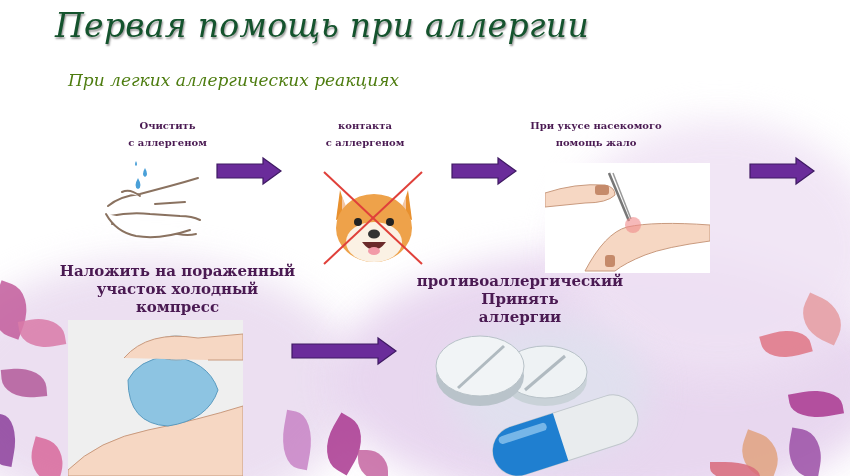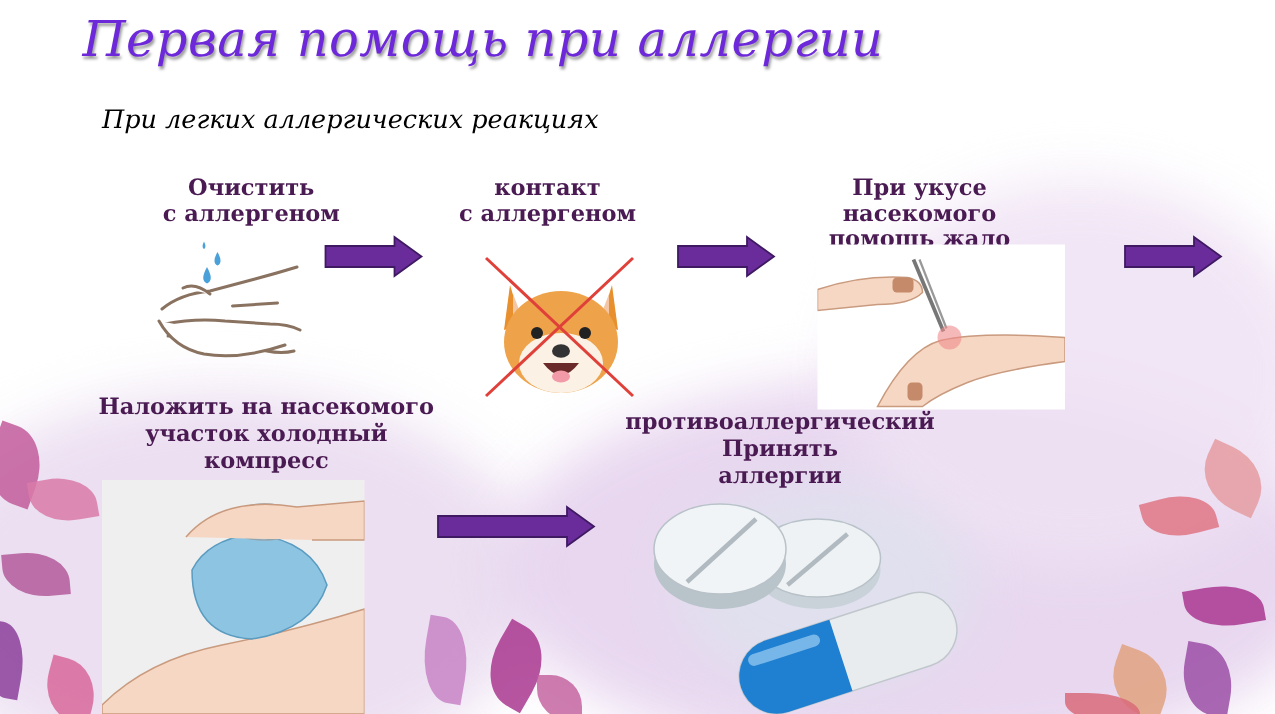--- a/index.html
+++ b/index.html
@@ -4,23 +4,23 @@
 <style>
   html, body { margin:0; padding:0; }
   body { width:850px; height:476px; overflow:hidden; position:relative; background:#fff; font-family:"DejaVu Serif", serif; }
   .bg-wash { position:absolute; inset:0; overflow:hidden; }
   .wash { position:absolute; border-radius:50%; filter:blur(18px); }
   .w1 { left:-60px; top:260px; width:420px; height:260px; background:#eadcf0; opacity:.9; }
   .w2 { left:330px; top:250px; width:560px; height:260px; background:#e6d3ee; opacity:.9; }
   .w3 { left:560px; top:120px; width:320px; height:260px; background:#efe2f4; opacity:.85; }
   .w4 { left:450px; top:320px; width:200px; height:140px; background:#dbe6ee; opacity:.6; }
   .leaf { position:absolute; border-radius:0 70% 0 70%; }
-  .title { position:absolute; left:55px; top:6px; font-size:33px; font-style:italic; color:#6d28d9; letter-spacing:0.3px; text-shadow:1px 2px 2px #999; margin:0; font-weight:normal; }
-  .subtitle { position:absolute; left:68px; top:70px; font-size:17px; font-style:italic; color:#000000; margin:0; font-weight:normal; }
-  .step-label { position:absolute; text-align:center; font-weight:bold; color:#4a1a52; font-size:15px; line-height:17px; }
+  .title { position:absolute; left:55px; top:6px; font-size:33px; font-style:italic; color:#14532d; letter-spacing:0.3px; text-shadow:1px 2px 2px #999; margin:0; font-weight:normal; }
+  .subtitle { position:absolute; left:68px; top:70px; font-size:17px; font-style:italic; color:#4d7c0f; margin:0; font-weight:normal; }
+  .step-label { position:absolute; text-align:center; font-weight:bold; color:#4a1a52; font-size:10px; line-height:17px; }
   .step-label.big { font-size:15px; line-height:18px; }
   .arrow { position:absolute; width:68px; height:30px; }
   .pic { position:absolute; }
   .panel { position:absolute; background:#fff; }
 </style>
 </head>
 <body>
 
 <div class="bg-wash">
   <div class="wash w1"></div>
@@ -65,21 +65,21 @@
   <path d="M45 10 q-4 7 0 9 q4 -2 0 -9z" fill="#4aa0d8"></path>
   <path d="M38 20 q-5 9 0 11 q5 -2 0 -11z" fill="#4aa0d8"></path>
   <path d="M36 3 q-2 4 0 5 q2 -1 0 -5z" fill="#4aa0d8"></path>
 </svg>
 
 <svg class="arrow" style="left:215px;top:156px" viewBox="0 0 68 30">
   <path d="M2 8 H48 V2 L66 15 L48 28 V22 H2 Z" fill="#6a2c9a" stroke="#3f1a63" stroke-width="1.2"></path>
 </svg>
 
 <div class="step-label" style="left:300px;top:117px;width:130px;">
-  <div>контакт</div>
+  <div>контакта</div>
   <div>с аллергеном</div>
 </div>
 <svg class="pic" style="left:318px;top:168px" width="110" height="100" viewBox="0 0 110 100">
   <path d="M22 22 L30 48 L18 52 Z" fill="#e8902e"></path>
   <path d="M90 22 L82 48 L94 52 Z" fill="#e8902e"></path>
   <path d="M24 28 L31 46 L24 48 Z" fill="#f3c7a5"></path>
   <path d="M88 28 L81 46 L88 48 Z" fill="#f3c7a5"></path>
   <ellipse cx="56" cy="60" rx="38" ry="34" fill="#eea24a"></ellipse>
   <ellipse cx="56" cy="74" rx="28" ry="20" fill="#fbf1e4"></ellipse>
   <circle cx="40" cy="54" r="4" fill="#222"></circle>
@@ -88,41 +88,41 @@
   <path d="M44 74 Q56 90 68 74 Z" fill="#6a2a2a"></path>
   <ellipse cx="56" cy="83" rx="6" ry="4" fill="#f29aa8"></ellipse>
   <line x1="6" y1="4" x2="104" y2="96" stroke="#e0403a" stroke-width="2"></line>
   <line x1="104" y1="4" x2="6" y2="96" stroke="#e0403a" stroke-width="2"></line>
 </svg>
 
 <svg class="arrow" style="left:450px;top:156px" viewBox="0 0 68 30">
   <path d="M2 8 H48 V2 L66 15 L48 28 V22 H2 Z" fill="#6a2c9a" stroke="#3f1a63" stroke-width="1.2"></path>
 </svg>
 
-<div class="step-label" style="left:528px;top:117px;width:170px;">
+<div class="step-label" style="left:511px;top:117px;width:170px;">
   <div>При укусе насекомого</div>
   <div>помощь жало</div>
 </div>
 <div class="panel" style="left:545px;top:163px;width:165px;height:110px;"></div>
 <svg class="pic" style="left:545px;top:163px" width="165" height="110" viewBox="0 0 165 110">
   <path d="M0 30 Q30 20 60 22 Q70 24 70 32 Q62 40 40 40 L0 44 Z" fill="#f6d7c3" stroke="#c99a7e" stroke-width="1"></path>
   <rect x="50" y="22" width="14" height="10" rx="3" fill="#c58a6a"></rect>
   <line x1="64" y1="10" x2="84" y2="58" stroke="#777" stroke-width="2.5"></line>
   <line x1="68" y1="10" x2="86" y2="56" stroke="#999" stroke-width="1.5"></line>
   <path d="M40 108 Q60 70 82 64 Q110 58 165 62 L165 78 Q120 84 100 92 Q80 100 70 108 Z" fill="#f6d7c3" stroke="#c99a7e" stroke-width="1"></path>
   <circle cx="88" cy="62" r="8" fill="#f08a8a" opacity=".6"></circle>
   <rect x="60" y="92" width="10" height="12" rx="3" fill="#c58a6a"></rect>
 </svg>
 
 <svg class="arrow" style="left:748px;top:156px" viewBox="0 0 68 30">
   <path d="M2 8 H48 V2 L66 15 L48 28 V22 H2 Z" fill="#6a2c9a" stroke="#3f1a63" stroke-width="1.2"></path>
 </svg>
 
 <div class="step-label big" style="left:55px;top:262px;width:245px;">
-  <div>Наложить на насекомого</div>
+  <div>Наложить на пораженный</div>
   <div>участок холодный компресс</div>
 </div>
 <div class="panel" style="left:68px;top:320px;width:175px;height:156px;background:#efefef;"></div>
 <svg class="pic" style="left:68px;top:320px" width="175" height="156" viewBox="0 0 175 156">
   <path d="M0 150 Q30 120 80 110 Q130 100 175 86 L175 156 L0 156 Z" fill="#f6d7c3" stroke="#c99a7e" stroke-width="1"></path>
   <path d="M60 60 Q70 40 100 36 Q140 40 150 70 Q140 100 100 106 Q60 104 60 60 Z" fill="#8dc4e2" stroke="#5a9bc0" stroke-width="1"></path>
   <ellipse cx="108" cy="28" rx="24" ry="12" fill="#cfd8dc" stroke="#90a4ae"></ellipse>
   <ellipse cx="108" cy="26" rx="16" ry="6" fill="#7a9aa6"></ellipse>
   <path d="M56 38 Q80 10 130 18 L175 14 L175 40 L140 40" fill="#f6d7c3" stroke="#c99a7e" stroke-width="1"></path>
 </svg>

